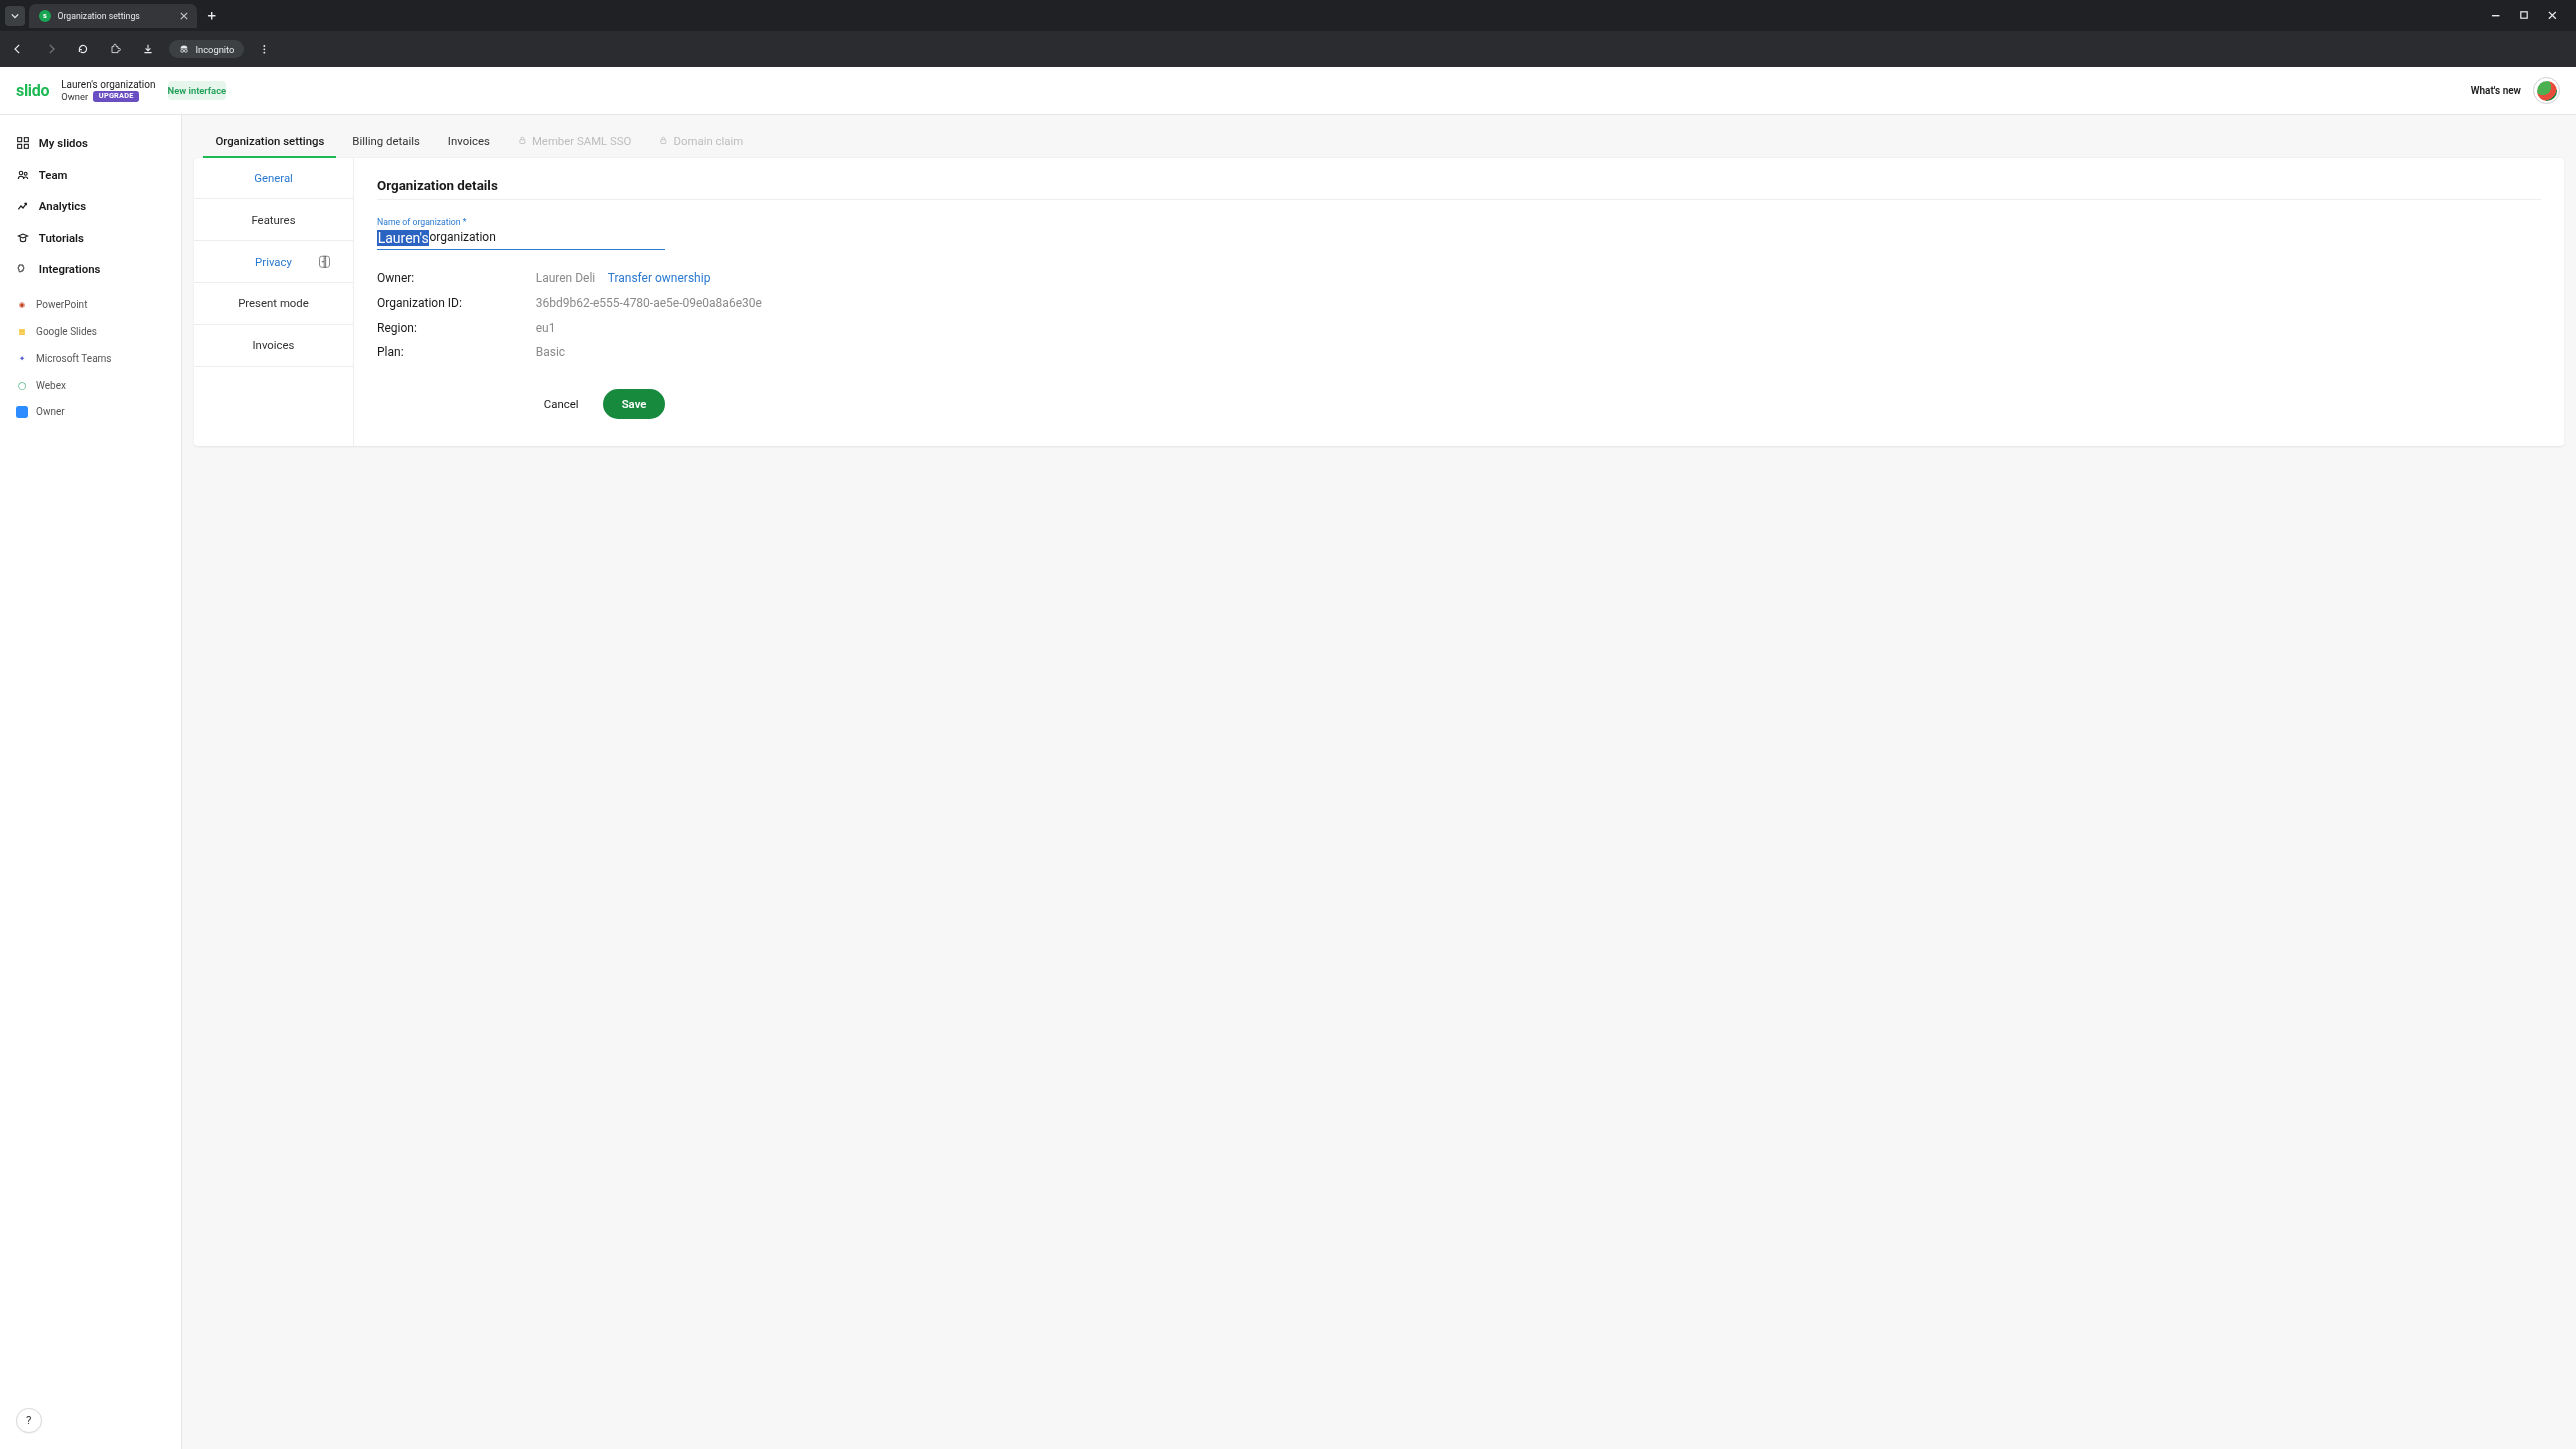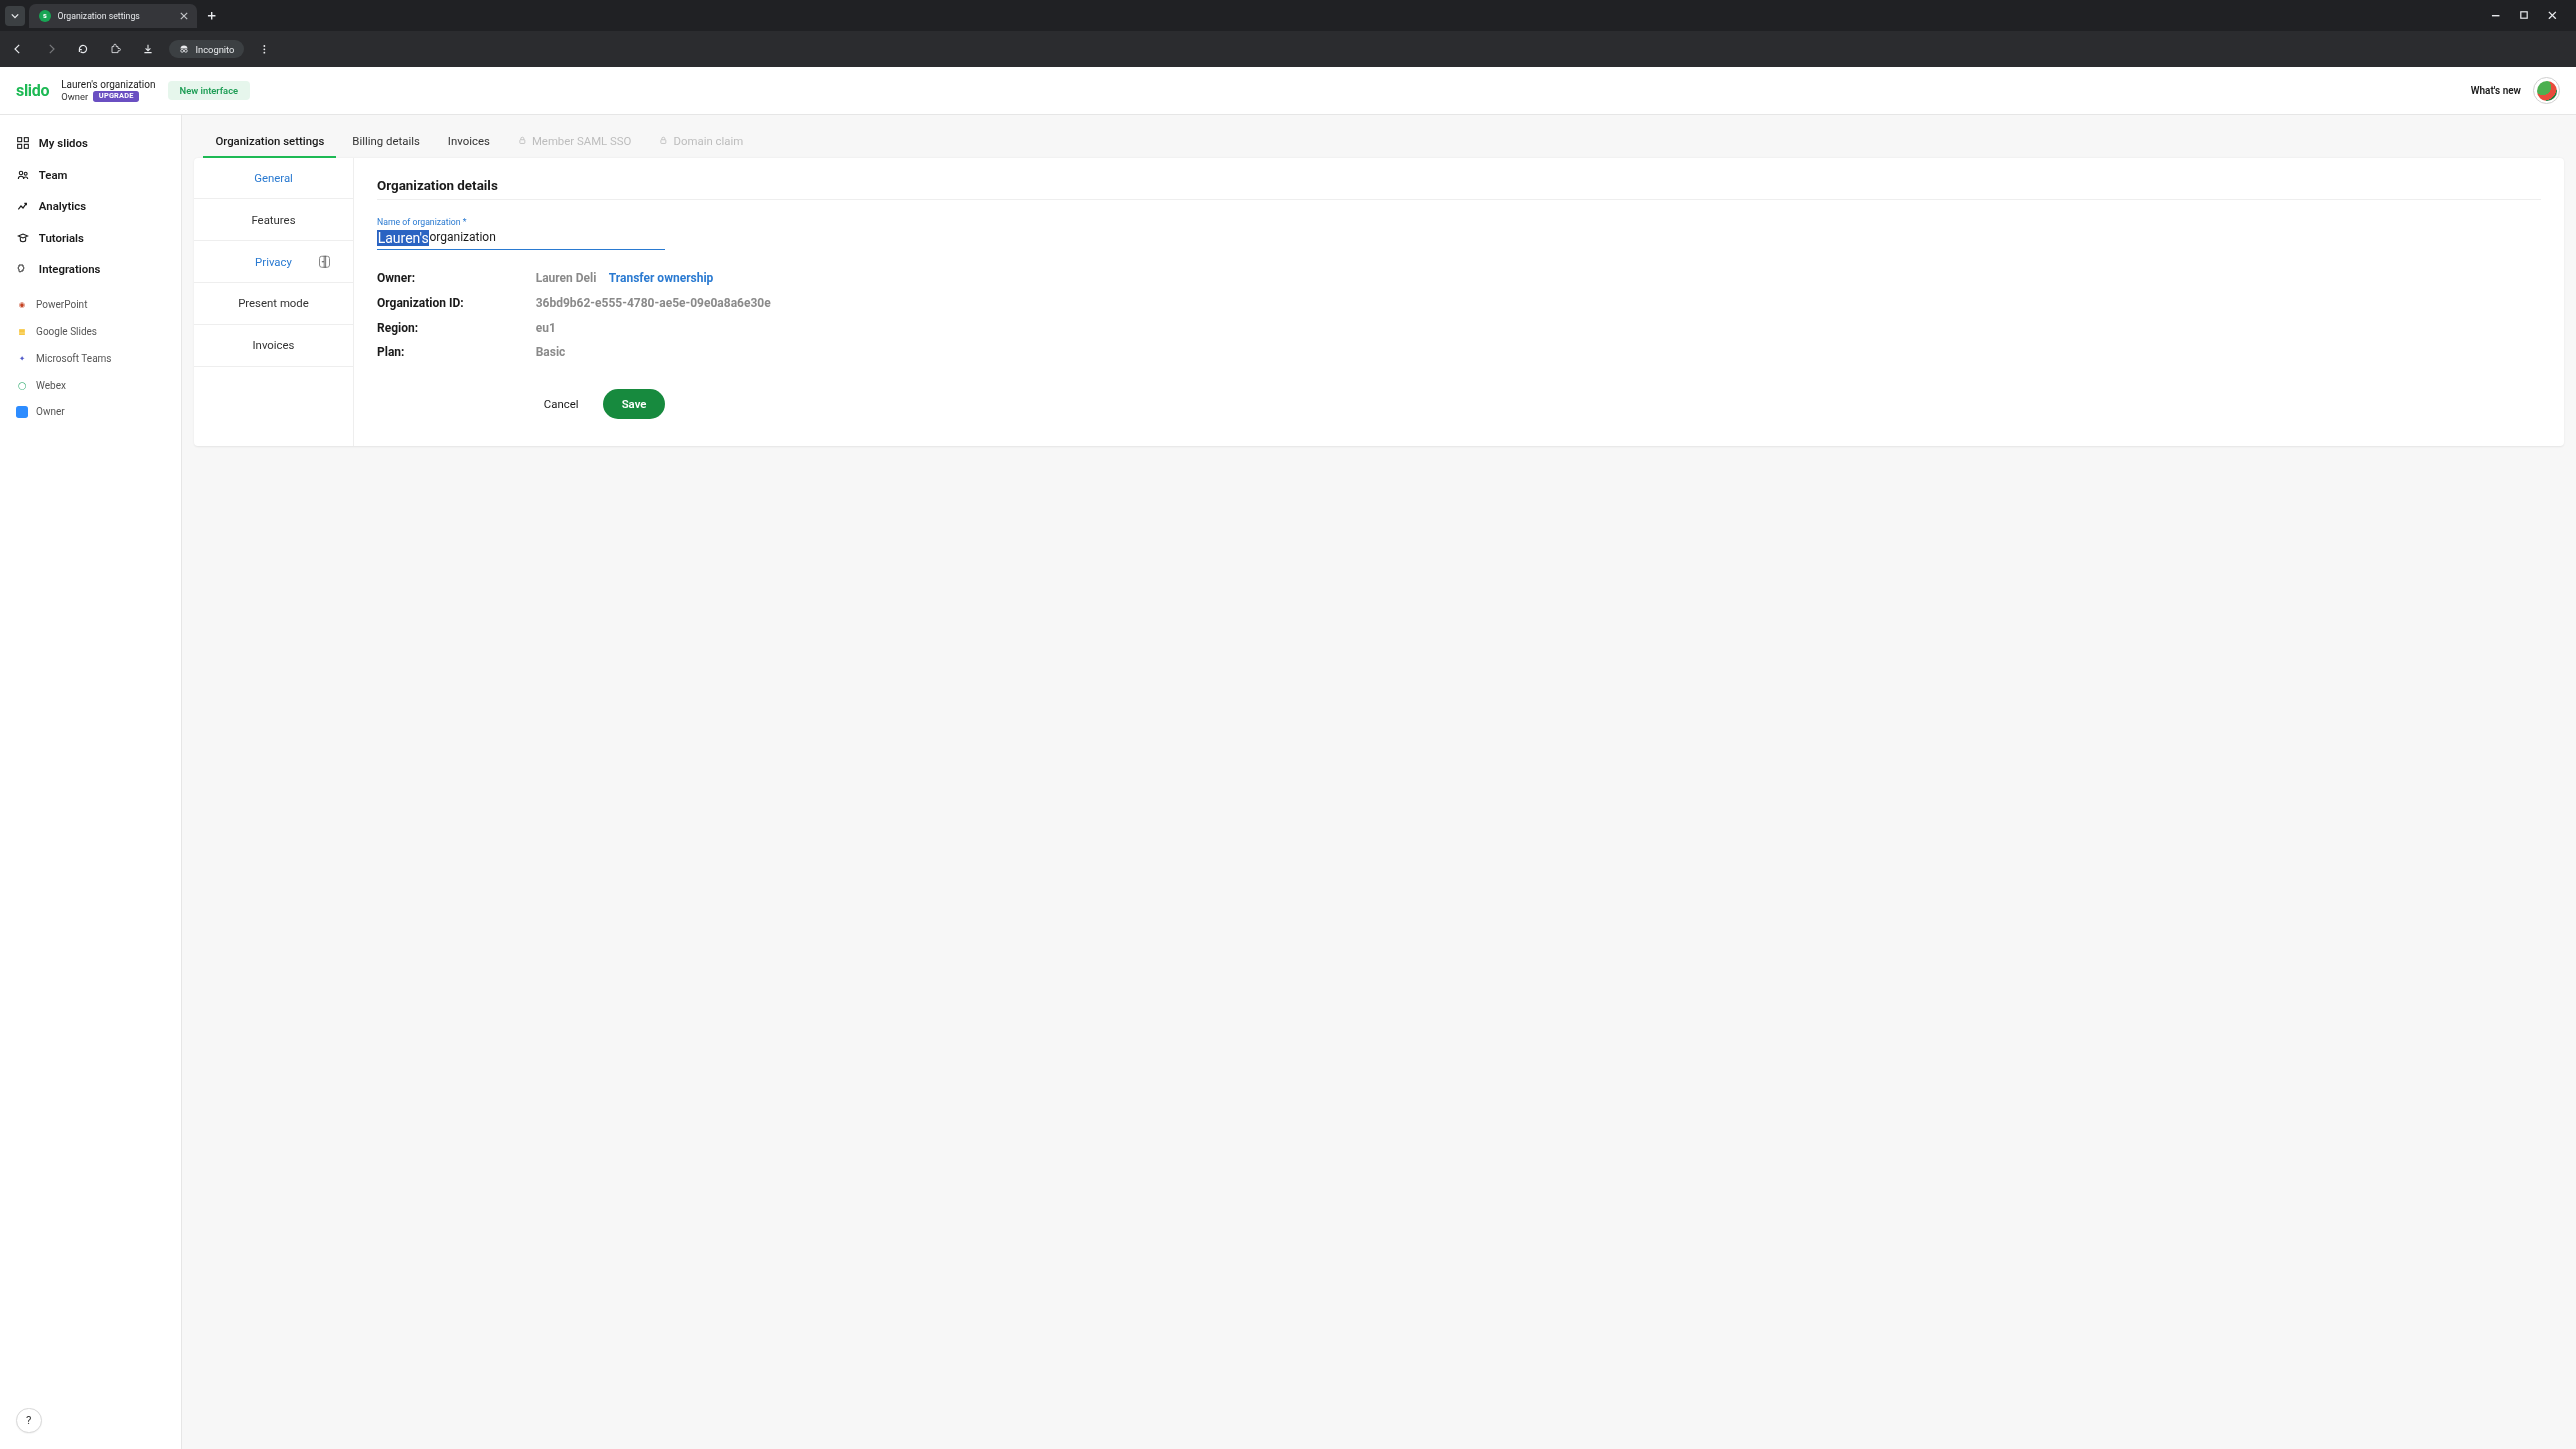--- a/index.html
+++ b/index.html
@@ -28,21 +28,21 @@
 
   
   .app { height: calc(100% - 67px); display:flex; flex-direction:column; background:#fff; }
   .app-header { display:flex; align-items:center; height:48px; padding: 0 16px; border-bottom:0.7px solid #e6e6e6; gap:12px; }
   .logo { font-size:16px; font-weight:700; color:#1db954; letter-spacing:-0.3px; }
   .org-block { display:flex; flex-direction:column; line-height:1.2; }
   .org-block .org-name { font-size:10px; color:#1a1a1a; }
   .org-block .role-row { display:flex; align-items:center; gap:5.4px; }
   .org-block .role { font-size:9.4px; color:#333; }
   .upgrade-badge { background:#6a4fc2; color:#fff; font-size:7.4px; font-weight:700; padding:1.3px 5.4px; border-radius:2.7px; letter-spacing:0.2px; }
-  .new-interface { background:#e6f6ec; color:#1f9e56; font-size:9.4px; font-weight:600; padding:4px 12px; border-radius:4px; }
+  .new-interface { background:#e6f6ec; color:#1f9e56; font-size:9.4px; font-weight:600; padding:4px 0; border-radius:4px; }
   .header-right { margin-left:auto; display:flex; align-items:center; gap:12px; }
   .whatsnew { font-size:10px; font-weight:600; color:#1a1a1a; }
   .avatar-ring { width:27px; height:27px; border-radius:50%; border:1.3px solid #d0d0d0; display:flex; align-items:center; justify-content:center; }
   .avatar-ring .dot { width:20px; height:20px; border-radius:50%; background: radial-gradient(circle at 30% 30%, #4caf50 0 40%, #e74c3c 40% 70%, #1e7f3b 70%); }
 
   .app-body { flex:1; display:flex; min-height:0; background:#f7f7f7; }
   .sidebar { width:182px; background:#fff; border-right:0.7px solid #e6e6e6; padding:14.8px 6.7px; display:flex; flex-direction:column; gap:4px; position:relative; height:100%; }
   .sidebar .nav-item { display:flex; align-items:center; gap:9.4px; padding:6.7px 9.4px; border-radius:4.7px; font-size:11.4px; color:#1a1a1a; font-weight:600; }
   .sidebar .nav-item .ic { width:13.4px; height:13.4px; display:flex; align-items:center; justify-content:center; }
   .sidebar .sub-item { display:flex; align-items:center; gap:8px; padding:5.4px 9.4px; font-size:10px; color:#555; font-weight:400; }
@@ -70,21 +70,21 @@
 
   .panel-body { flex:1; padding:20px 23px 19px; }
   .section-title { font-size:13.4px; font-weight:700; margin-bottom:5.4px; }
   .divider { height:0.7px; background:#eee; margin: 6.7px 0 17.4px; }
   .field-label { font-size:8.7px; color:#2a7ad1; }
   .field-label .req { color:#2a7ad1; }
   .org-input-wrap { position:relative; width:288px; border-bottom:1.3px solid #2a7ad1; padding: 2.7px 0 2.7px 0; display:flex; }
   .org-input-wrap .sel { background:#2a63c2; color:#fff; font-size:14px; padding:0 0.7px; }
   .org-input-wrap .rest { font-size:12px; color:#1a1a1a; }
 
-  .details-grid { margin-top:21.5px; display:grid; grid-template-columns: 152px 1fr; row-gap:10.7px; column-gap:6.7px; font-size:12px; align-items:center;font-weight:bold; }
+  .details-grid { margin-top:21.5px; display:grid; grid-template-columns: 152px 1fr; row-gap:10.7px; column-gap:6.7px; font-size:12px; align-items:center; }
   .details-grid .k { color:#1a1a1a; }
   .details-grid .v { color:#8a8a8a; }
   .transfer-link { color:#2a7ad1; margin-left:9.4px; }
 
   .buttons { margin-top:29.5px; display:flex; gap:9.4px; margin-left:152px; }
   .btn { padding:8px 14.8px; font-size:11.4px; border-radius:16px; border:none; }
   .btn.cancel { background:transparent; color:#1a1a1a; }
   .btn.save { background:#178a3e; color:#fff; font-weight:600; padding:8px 19px; }
 
   svg { display:block; }

